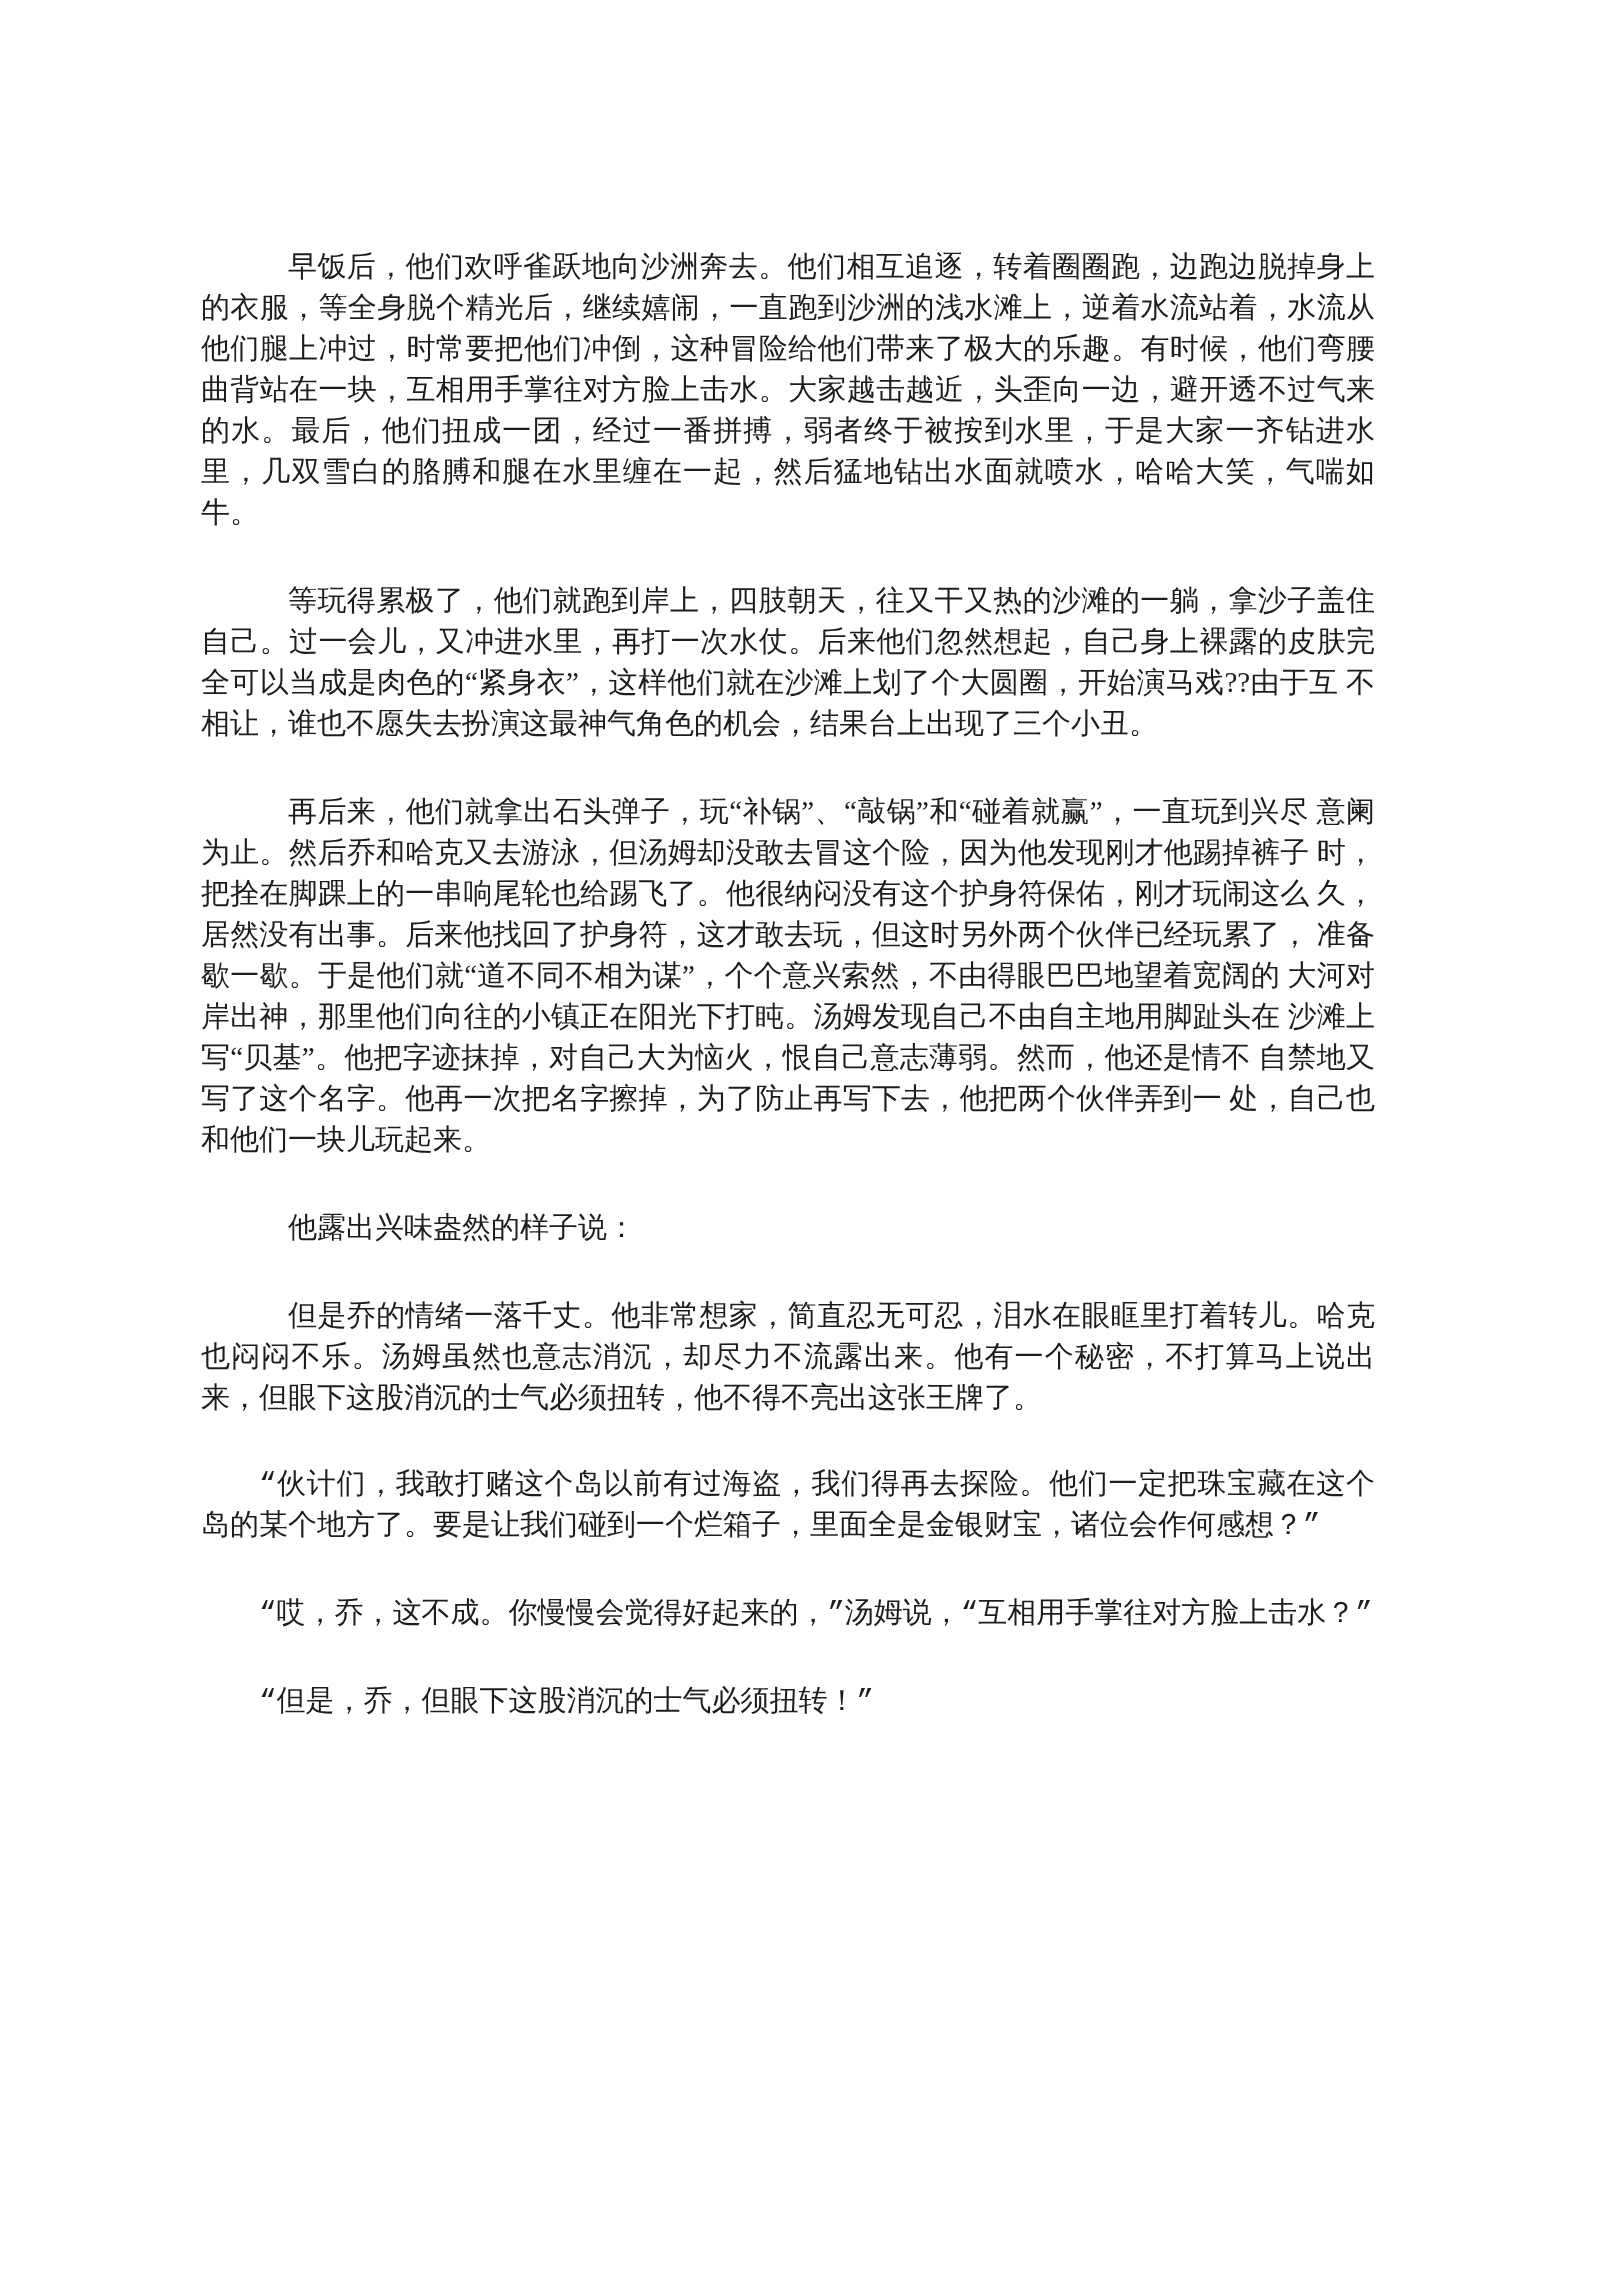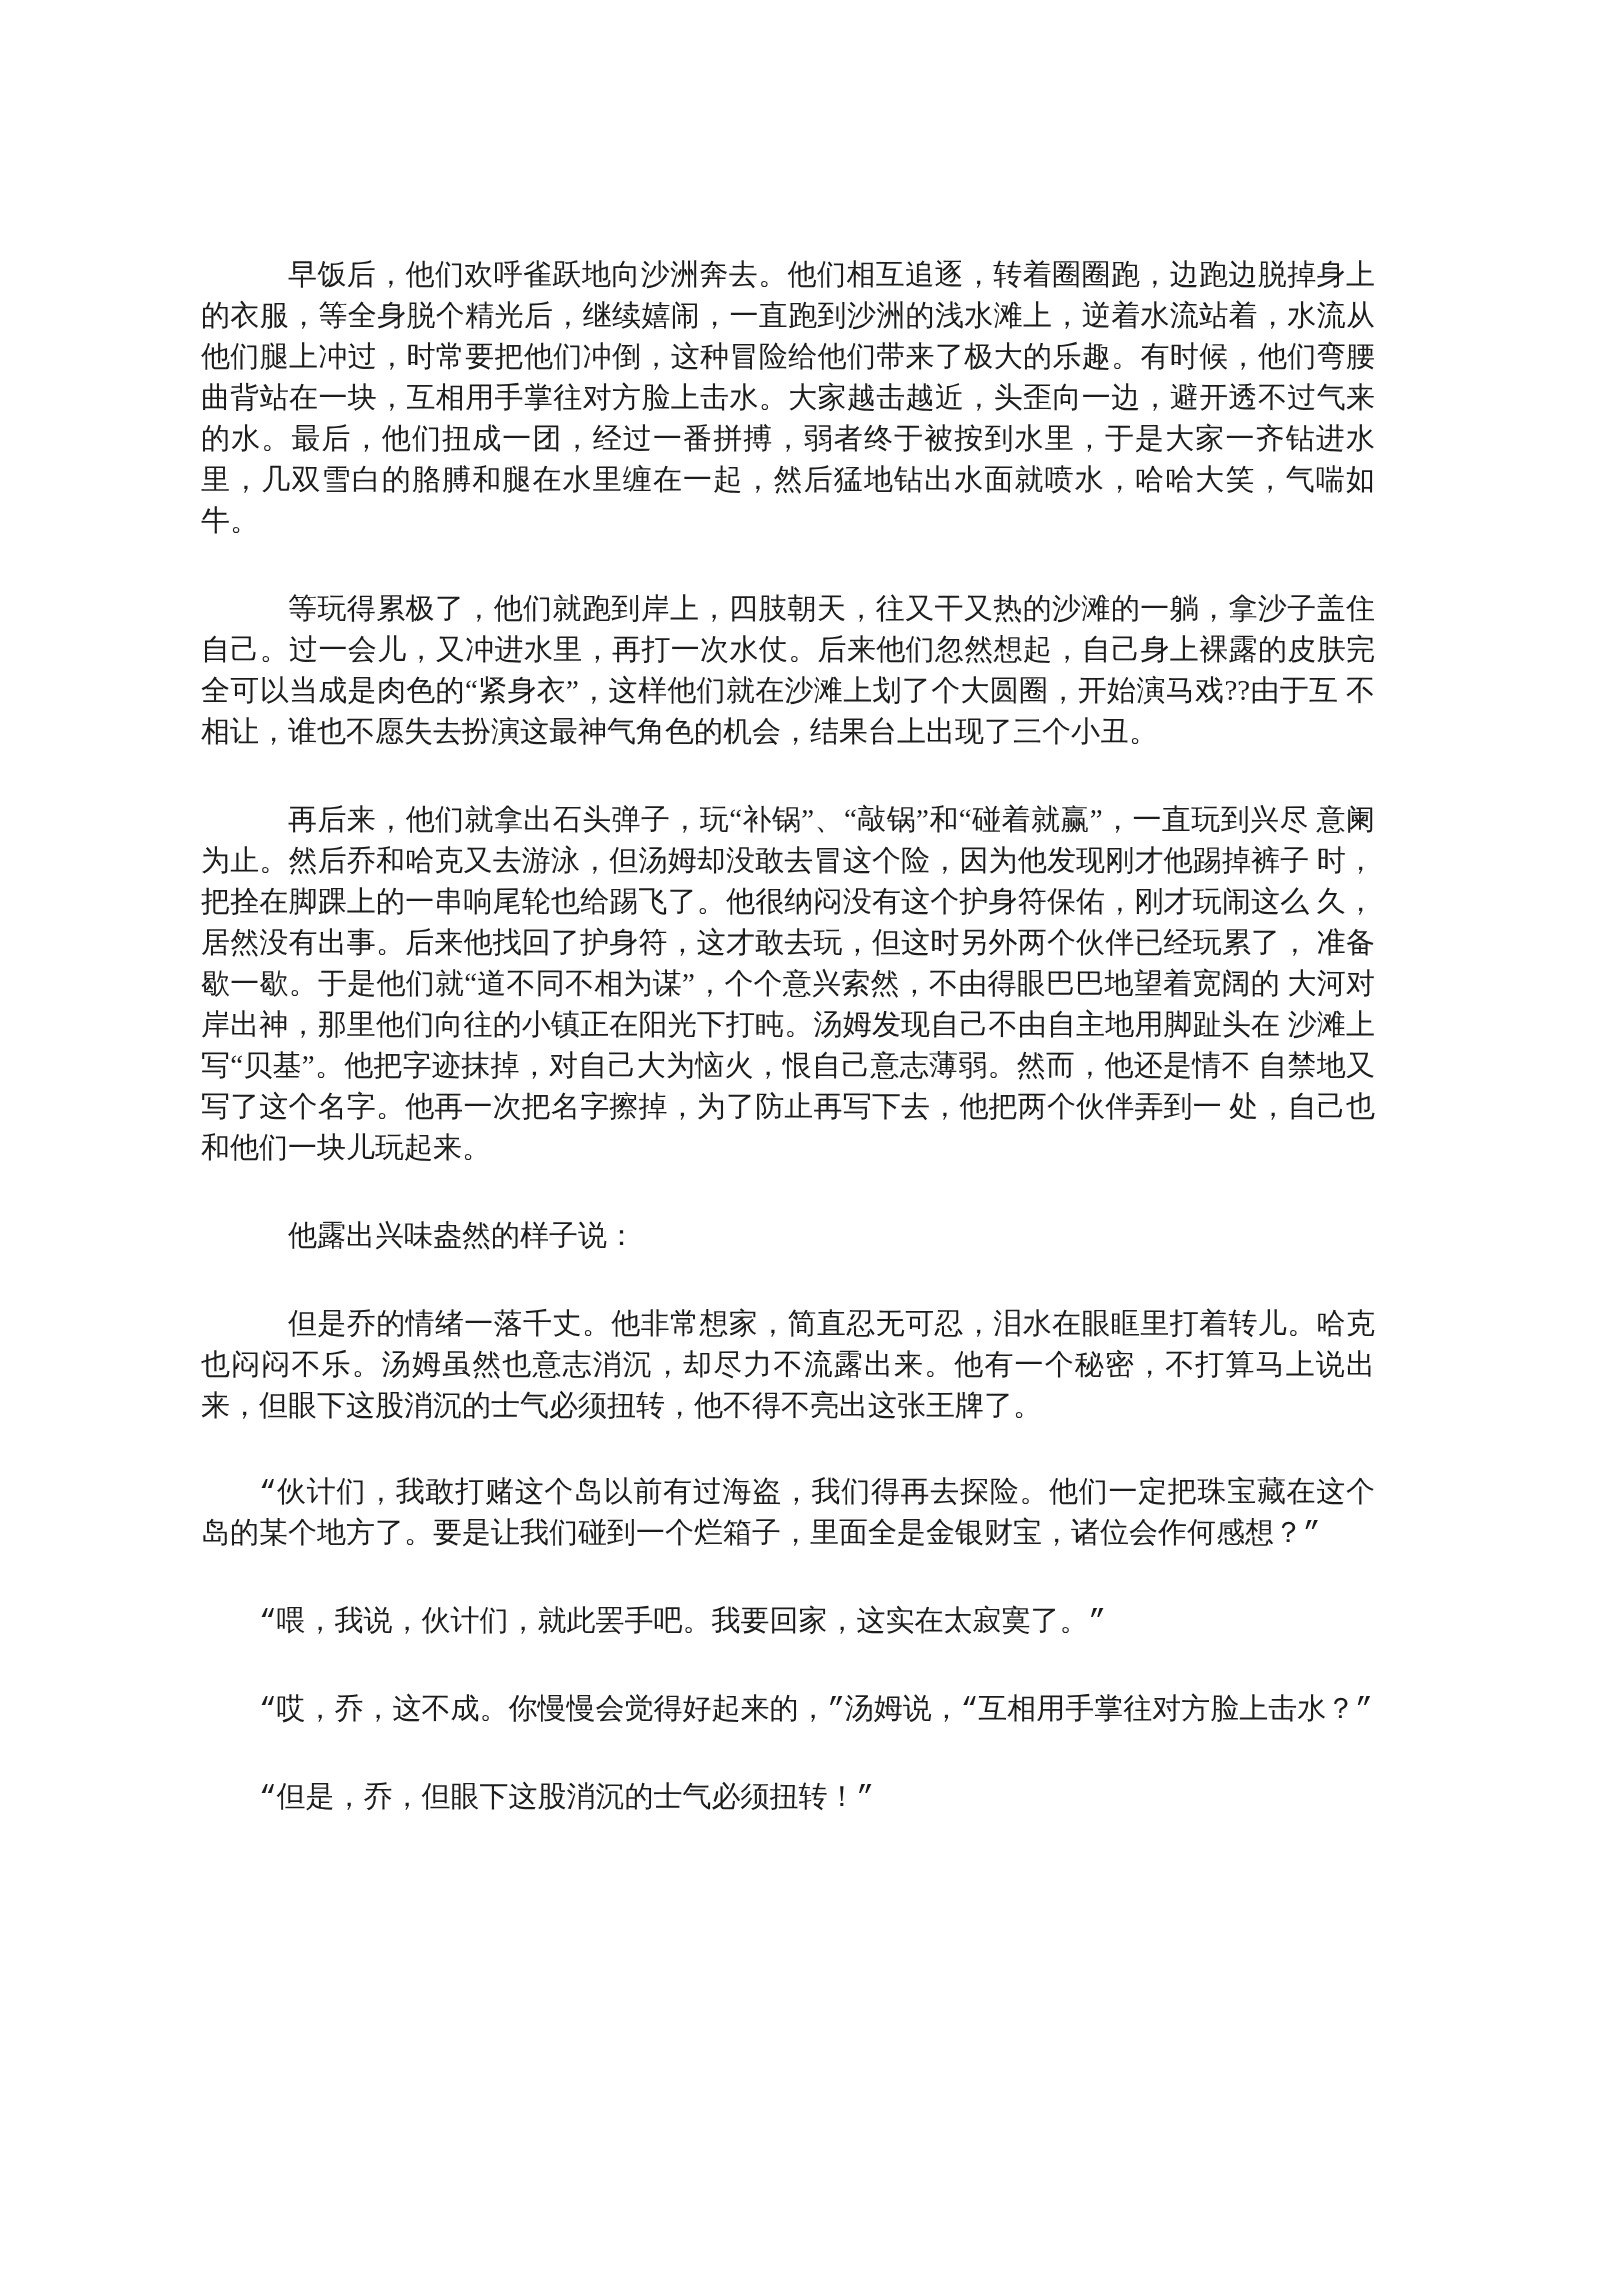--- a/index.html
+++ b/index.html
@@ -20,21 +20,21 @@
     top: 238px;
     width: 1174px;
     font-family: "Liberation Serif", "DejaVu Serif", serif;
     font-size: 29px;
     line-height: 41px;
     color: #1c1c1c;
     text-align: justify;
     text-justify: inter-ideograph;
   }
   .para {
-    margin: 16px 0 47px 0;
+    margin: 8px 0 47px 0;
     padding: 0;
   }
   .para.narrative {
     text-indent: 3em;
   }
   .para.dialogue {
     text-indent: 2em;
     font-family: Liberation Mono, monospace;
   }
 </style>
@@ -42,18 +42,17 @@
 <body>
 
 <div class="page">
   <div class="text-block">
     <p class="para narrative">早饭后，他们欢呼雀跃地向沙洲奔去。他们相互追逐，转着圈圈跑，边跑边脱掉身上的衣服，等全身脱个精光后，继续嬉闹，一直跑到沙洲的浅水滩上，逆着水流站着，水流从他们腿上冲过，时常要把他们冲倒，这种冒险给他们带来了极大的乐趣。有时候，他们弯腰曲背站在一块，互相用手掌往对方脸上击水。大家越击越近，头歪向一边，避开透不过气来的水。最后，他们扭成一团，经过一番拼搏，弱者终于被按到水里，于是大家一齐钻进水里，几双雪白的胳膊和腿在水里缠在一起，然后猛地钻出水面就喷水，哈哈大笑，气喘如牛。</p>
     <p class="para narrative">等玩得累极了，他们就跑到岸上，四肢朝天，往又干又热的沙滩的一躺，拿沙子盖住自己。过一会儿，又冲进水里，再打一次水仗。后来他们忽然想起，自己身上裸露的皮肤完全可以当成是肉色的“紧身衣”，这样他们就在沙滩上划了个大圆圈，开始演马戏??由于互 不相让，谁也不愿失去扮演这最神气角色的机会，结果台上出现了三个小丑。</p>
     <p class="para narrative">再后来，他们就拿出石头弹子，玩“补锅”、“敲锅”和“碰着就赢”，一直玩到兴尽 意阑为止。然后乔和哈克又去游泳，但汤姆却没敢去冒这个险，因为他发现刚才他踢掉裤子 时，把拴在脚踝上的一串响尾轮也给踢飞了。他很纳闷没有这个护身符保佑，刚才玩闹这么 久，居然没有出事。后来他找回了护身符，这才敢去玩，但这时另外两个伙伴已经玩累了， 准备歇一歇。于是他们就“道不同不相为谋”，个个意兴索然，不由得眼巴巴地望着宽阔的 大河对岸出神，那里他们向往的小镇正在阳光下打盹。汤姆发现自己不由自主地用脚趾头在 沙滩上写“贝基”。他把字迹抹掉，对自己大为恼火，恨自己意志薄弱。然而，他还是情不 自禁地又写了这个名字。他再一次把名字擦掉，为了防止再写下去，他把两个伙伴弄到一 处，自己也和他们一块儿玩起来。</p>
     <p class="para narrative">他露出兴味盎然的样子说：</p>
     <p class="para narrative">但是乔的情绪一落千丈。他非常想家，简直忍无可忍，泪水在眼眶里打着转儿。哈克也闷闷不乐。汤姆虽然也意志消沉，却尽力不流露出来。他有一个秘密，不打算马上说出来，但眼下这股消沉的士气必须扭转，他不得不亮出这张王牌了。</p>
     <p class="para dialogue">“伙计们，我敢打赌这个岛以前有过海盗，我们得再去探险。他们一定把珠宝藏在这个岛的某个地方了。要是让我们碰到一个烂箱子，里面全是金银财宝，诸位会作何感想？”</p>
-    <p class="para dialogue">“喂，我说，伙计们，就此罢手吧。我要回家，这实在太寂寞了。”</p>
     <p class="para dialogue">“哎，乔，这不成。你慢慢会觉得好起来的，”汤姆说，“互相用手掌往对方脸上击水？”</p>
     <p class="para dialogue">“但是，乔，但眼下这股消沉的士气必须扭转！”</p>
   </div>
 </div>
 
 
 </body></html>

